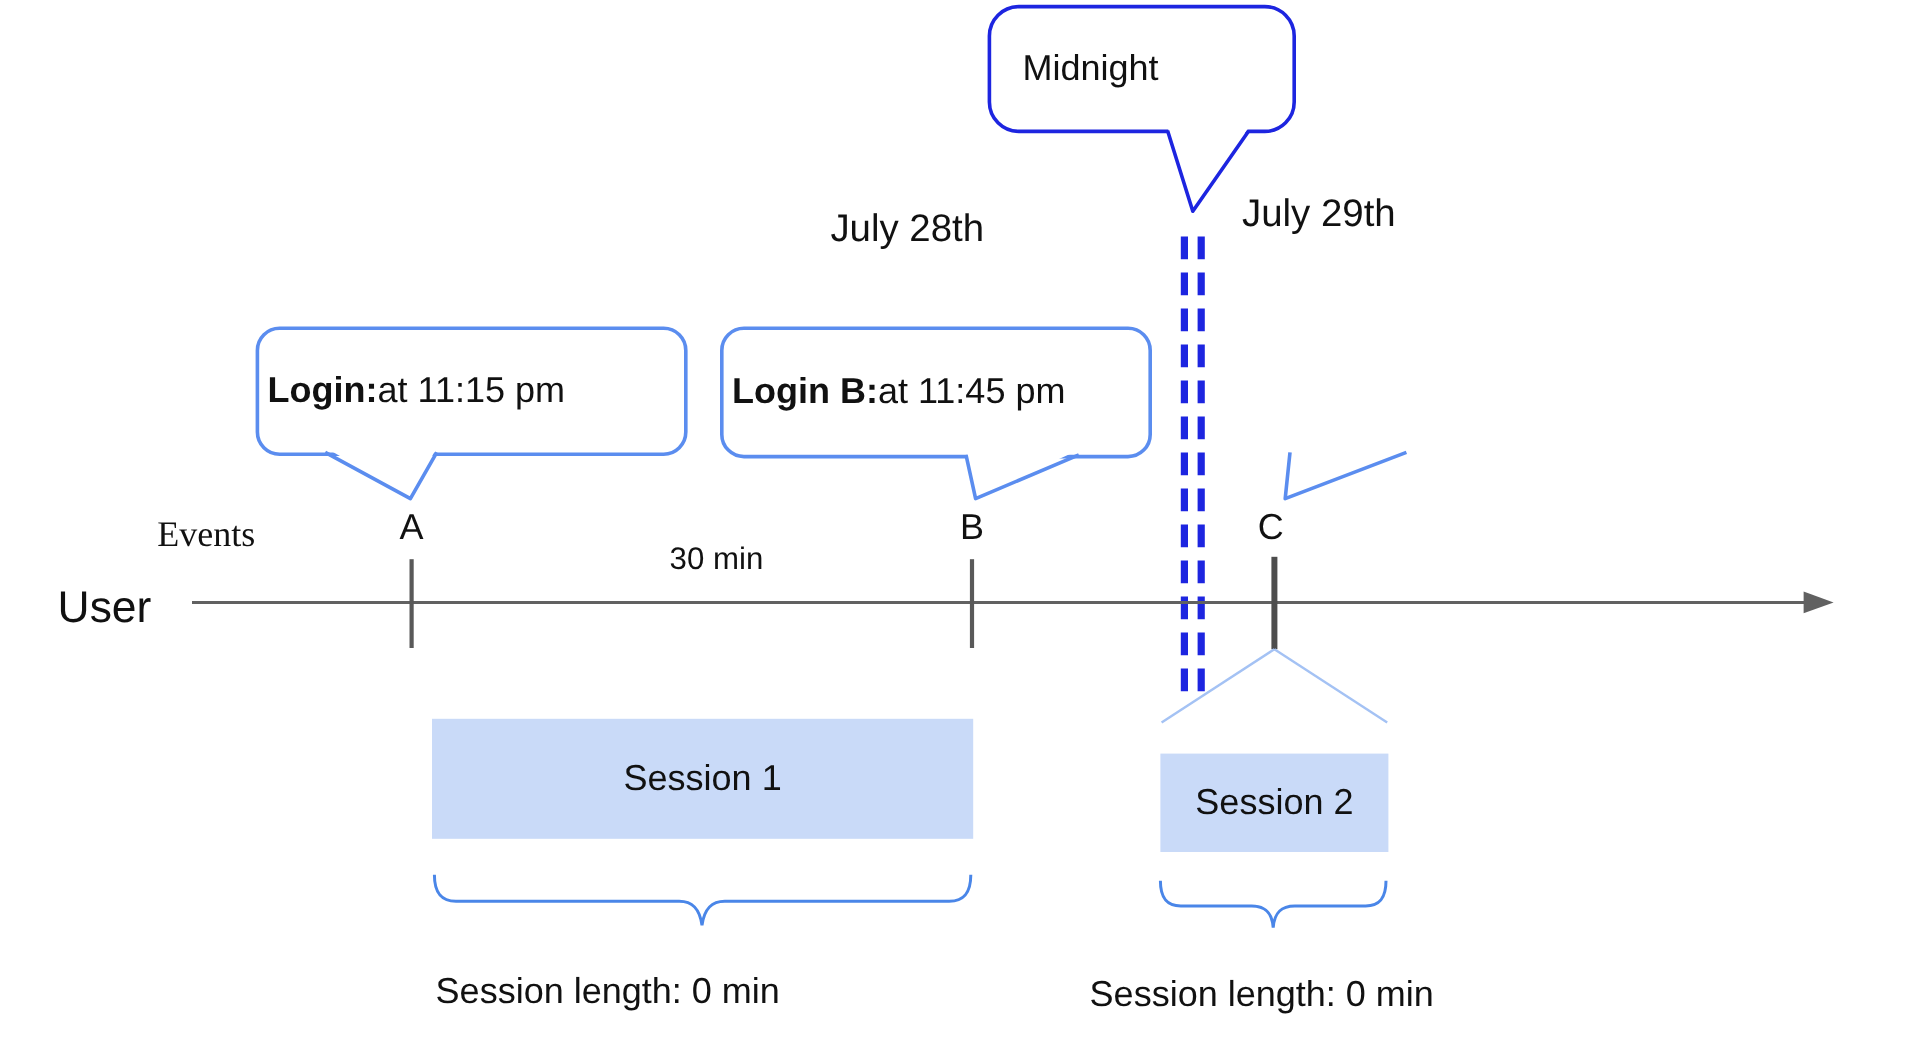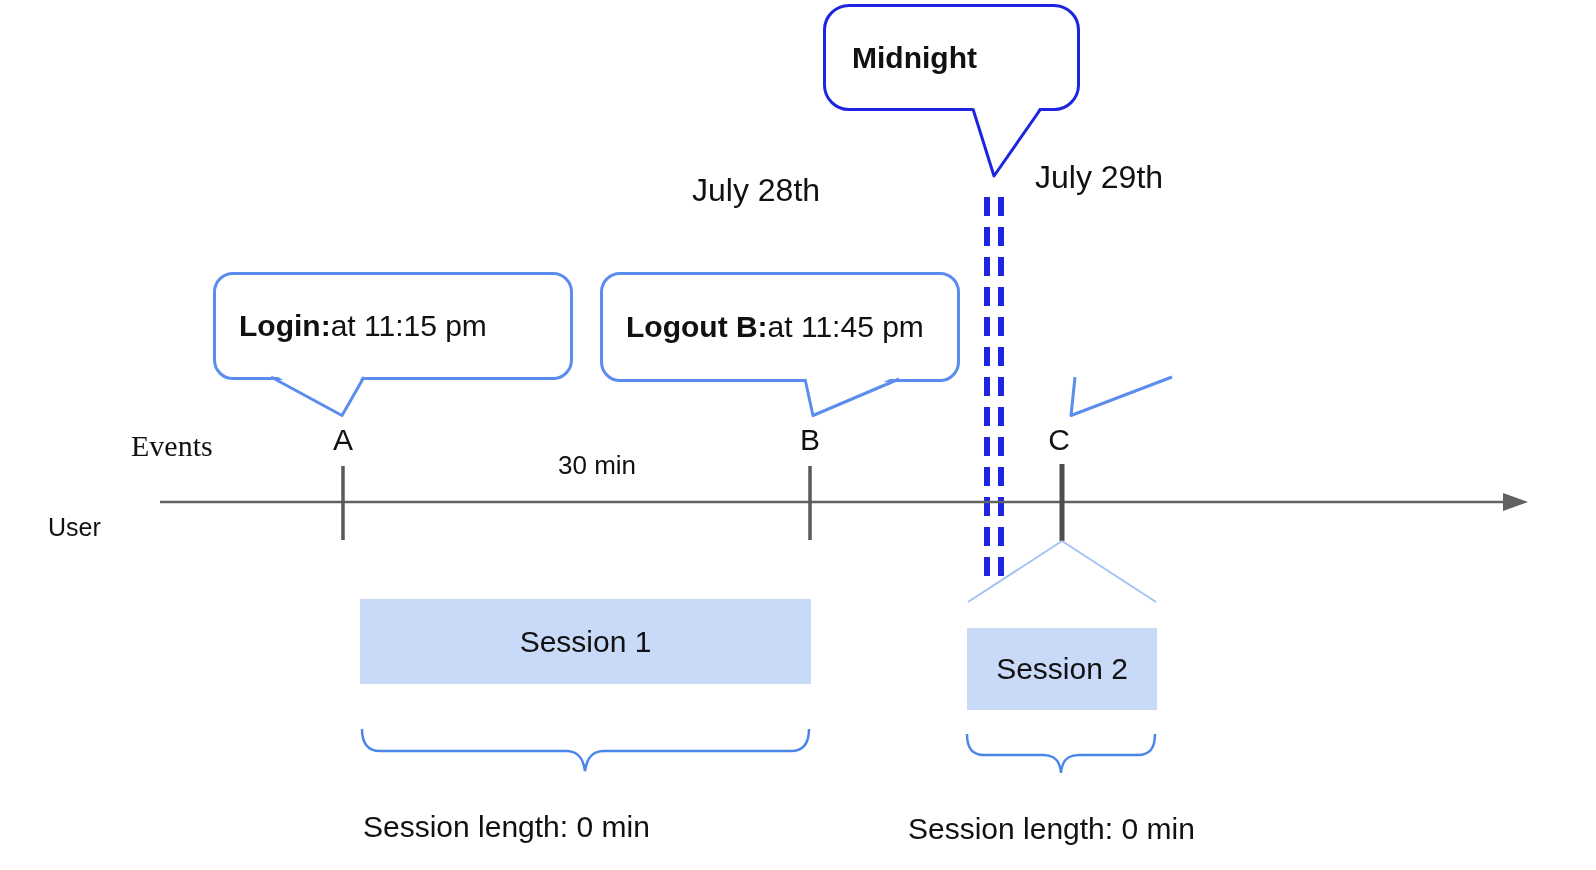--- a/index.html
+++ b/index.html
@@ -18,40 +18,40 @@
   
   .bubble{
     position:absolute;
     background:#fff;
     border:3px solid #5b8def;
     border-radius:20px;
     display:flex;align-items:center;
     font-size:30px;
     z-index:2;
     box-sizing:border-box;
-    padding-left:23px;
+    padding-left:7px;
     white-space:nowrap;
   }
   .bubble .b{font-weight:bold;}
   .bubble-midnight{
     position:absolute;
     background:#fff;
     border:3px solid #1d25e0;
     border-radius:26px;
     display:flex;align-items:center;
-    font-size:30px;font-weight:bold;
+    font-size:30px;font-weight:normal;
     z-index:2;box-sizing:border-box;
     padding-left:26px;
   }
 
   
   .lbl{position:absolute;white-space:nowrap;line-height:1.1;}
   .date-lbl{font-size:32px;}
   .events-lbl{font-size:30px;}
-  .user-lbl{font-size:25px;margin-top:28px;}
+  .user-lbl{font-size:37px;}
   .tickchar{font-size:30px;transform:translateX(-50%);}
   .interval-lbl{font-size:26px;margin-left:12px;}
   .sesslen-lbl{font-size:30px;}
 
   
   .session-box{
     position:absolute;
     background:#c9daf8;
     display:flex;align-items:center;justify-content:center;
     font-size:30px;
@@ -90,32 +90,32 @@
   </div>
 
   <div class="lbl date-lbl" style="left:692px;top:173px;">July 28th</div>
   <div class="lbl date-lbl" style="left:1035px;top:160px;">July 29th</div>
 
   <div class="bubble" style="left:213px;top:272px;width:360px;height:108px;">
     <span class="b">Login:</span>
       <span> at 11:15 pm</span>
   </div>
   <div class="bubble" style="left:600px;top:272px;width:360px;height:110px;">
-    <span class="b">Logout B:</span>
+    <span class="b">Login B:</span>
       <span> at 11:45 pm</span>
   </div>
 
   <div class="lbl events-lbl" style="left:131px;top:429px;font-family:Liberation Serif, serif;">Events</div>
   <div class="lbl user-lbl" style="left:48px;top:486px;">User</div>
   <div class="lbl tickchar" style="left:343px;top:423px;">A</div>
   <div class="lbl tickchar" style="left:810px;top:423px;">B</div>
   <div class="lbl tickchar" style="left:1059px;top:423px;">C</div>
   <div class="lbl interval-lbl" style="left:546px;top:451px;">30 min</div>
 
-  <div class="session-box" style="left:360px;top:599px;width:451px;height:85px;">
+  <div class="session-box" style="left:360px;top:599px;width:451px;height:100px;">
     <span>Session 1</span>
   </div>
   <div class="session-box" style="left:967px;top:628px;width:190px;height:82px;">
     <span>Session 2</span>
   </div>
 
   <div class="lbl sesslen-lbl" style="left:363px;top:810px;">Session length: 0 min</div>
   <div class="lbl sesslen-lbl" style="left:908px;top:812px;">Session length: 0 min</div>
 
   <svg id="tail-layer" class="layer" width="1596" height="870" viewBox="0 0 1596 870">

